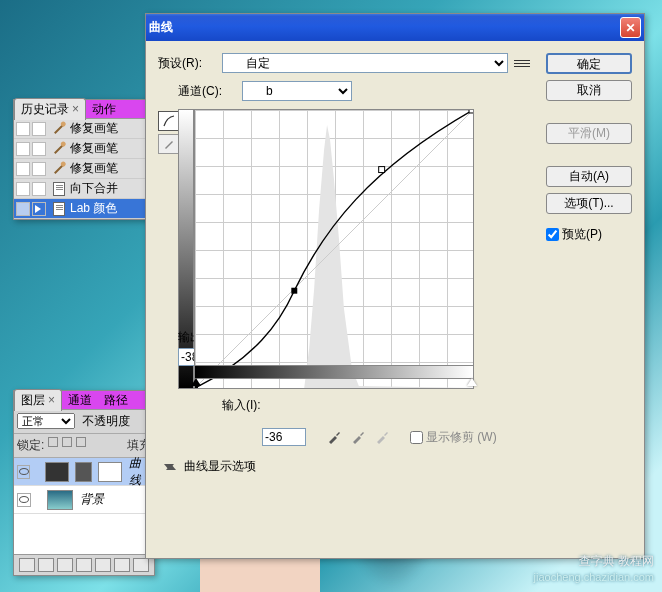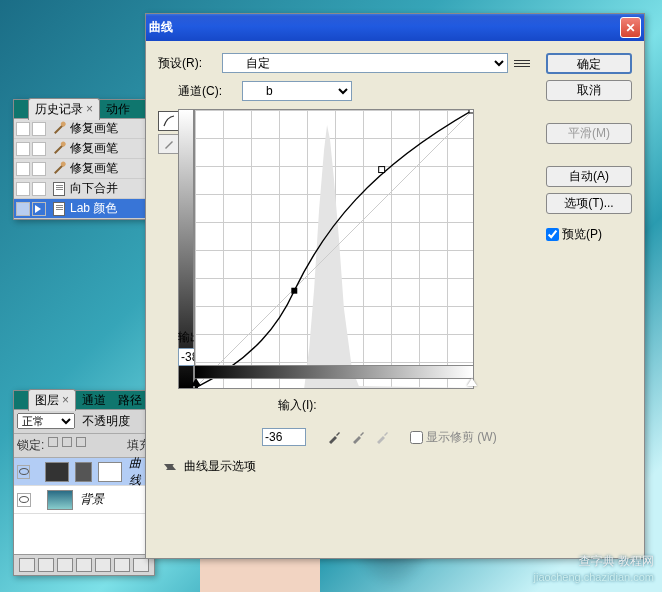--- a/index.html
+++ b/index.html
@@ -1,21 +1,21 @@
 <!DOCTYPE html>
 <html><head>
 <meta charset="utf-8">
 <style>
 *{margin:0;padding:0;box-sizing:border-box;font-family:"Microsoft YaHei","SimSun",Tahoma,sans-serif;font-size:12px}
 body{width:662px;height:592px;background:linear-gradient(135deg,#1b6d86 0%,#36a5b8 35%,#7de1e8 55%,#2a9bb0 70%,#c9f3f8 90%);position:relative;overflow:hidden}
 .bg-hair{position:absolute;right:180px;top:260px;width:180px;height:332px;background:radial-gradient(ellipse at top,#070a12 0%,#0a1322 40%,transparent 70%);filter:blur(3px)}
 .bg-skin{position:absolute;left:200px;bottom:0;width:120px;height:40px;background:#f2d4c2}
 .panel{background:#e6e6e6;border:1px solid #8a8a8a;box-shadow:2px 2px 6px rgba(0,0,0,.3);position:absolute}
 .history-panel{left:13px;top:99px;width:142px;background:#d6d6d6}
-.panel-tabs{display:flex;align-items:center;height:19px;background:#0f766e;border-bottom:1px solid #999;padding-left:14px}
+.panel-tabs{display:flex;align-items:center;height:19px;background:#d946ef;border-bottom:1px solid #999;padding-left:0}
 .panel-tab{padding:2px 6px;border-top-left-radius:3px;border-top-right-radius:3px;cursor:default}
 .panel-tab.active{background:#e6e6e6;border:1px solid #888;border-bottom:none}
 .tab-x{margin-left:3px;color:#666}
 .history-list{background:#dedede}
 .history-row{display:flex;align-items:center;height:20px;border-bottom:1px solid #ccc;padding-left:2px}
 .history-row .cell1{width:14px;height:14px;border:1px solid #bbb;background:#fff;margin-right:2px}
 .history-row .cell2{width:14px;height:14px;border:1px solid #bbb;background:#fff;margin-right:2px}
 .history-row .icon{width:16px;height:16px;margin:0 3px;display:flex;align-items:center;justify-content:center}
 .history-row.selected{background:#3875d7;color:#fff}
 .history-row.selected .cell1,.history-row.selected .cell2{background:#b8cdf0}
@@ -244,21 +244,21 @@
         <div style="width:20px"></div>
         <div style="width:60px">
           <div style="margin-top:-36px">输出(O):</div>
           <input style="width: 44px; height: 18px; border: 1px solid rgb(127, 157, 185); padding: 0px 2px; margin-top: 2px;" value="-38">
         </div>
         <div style="flex:1;position:relative;margin-left:-60px">
           <div class="x-grad" style="margin-left:16px">
             <span class="slider-handle" style="left:-4px"></span>
             <span class="slider-handle white" style="right:-4px"></span>
           </div>
-          <div class="input-row" style="margin-left:100px">
+          <div class="input-row" style="margin-left:44px">
             <label>输入(I):</label>
           </div>
           <div style="display:flex;align-items:center;margin-left:84px;margin-top:14px">
             <input style="width: 44px; height: 18px; border: 1px solid rgb(127, 157, 185); padding: 0px 2px;" value="-36">
             <span class="eyedroppers">
               <svg class="eyedrop" viewBox="0 0 16 16">
                   <path d="M3 13 L9 7 L11 9 L5 15 Z M10 6 L13 3 L14 4 L11 7 Z" fill="#555"></path>
                 </svg>
               <svg class="eyedrop" viewBox="0 0 16 16">
                   <path d="M3 13 L9 7 L11 9 L5 15 Z M10 6 L13 3 L14 4 L11 7 Z" fill="#888"></path>

